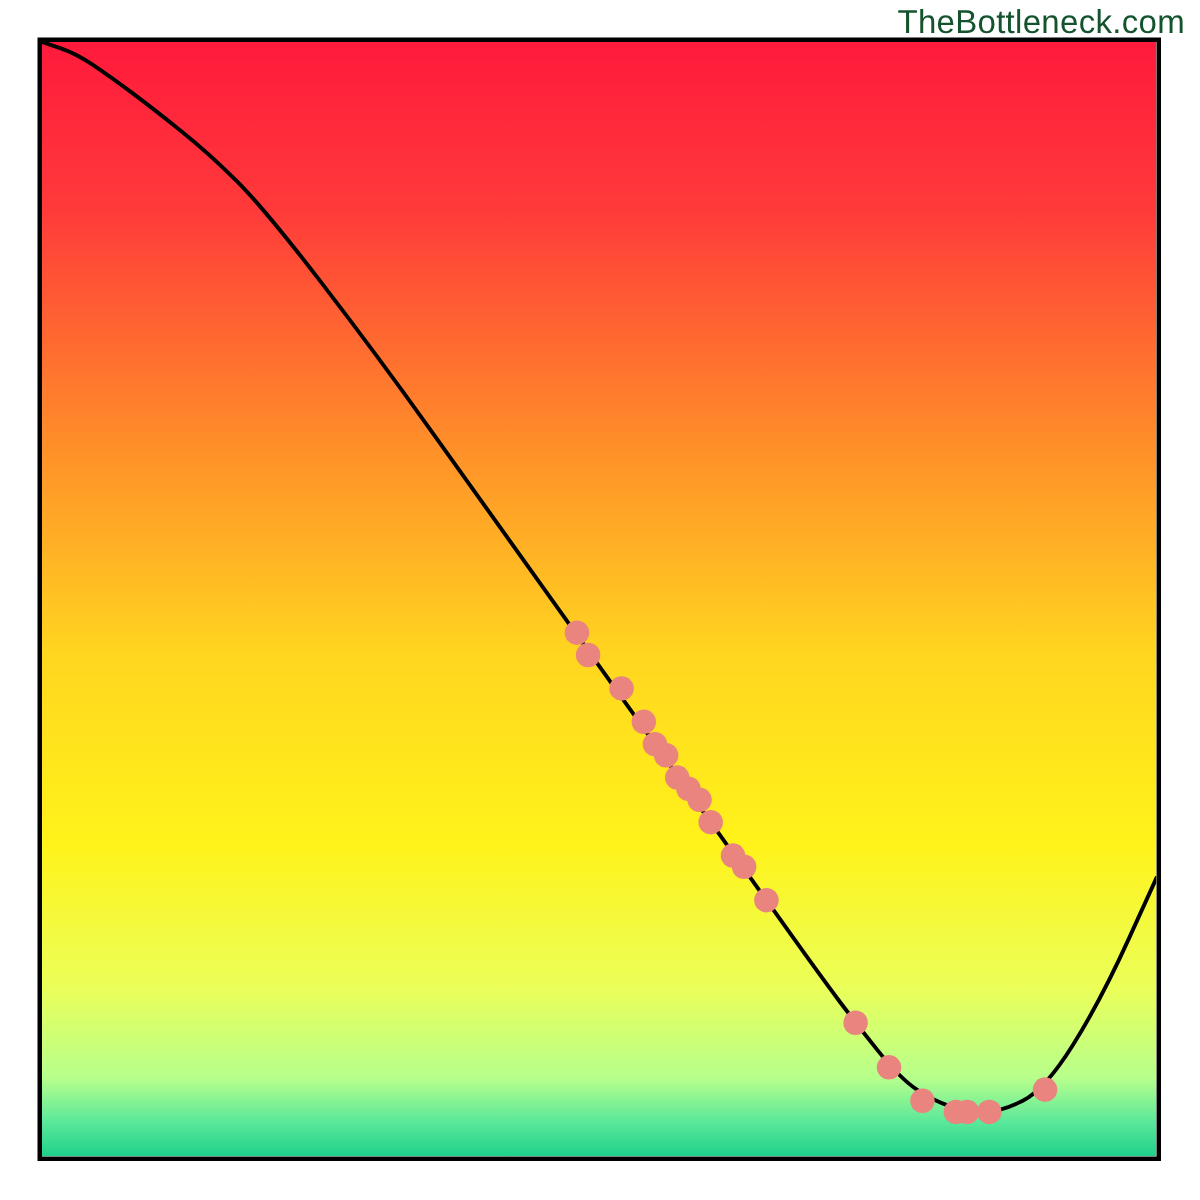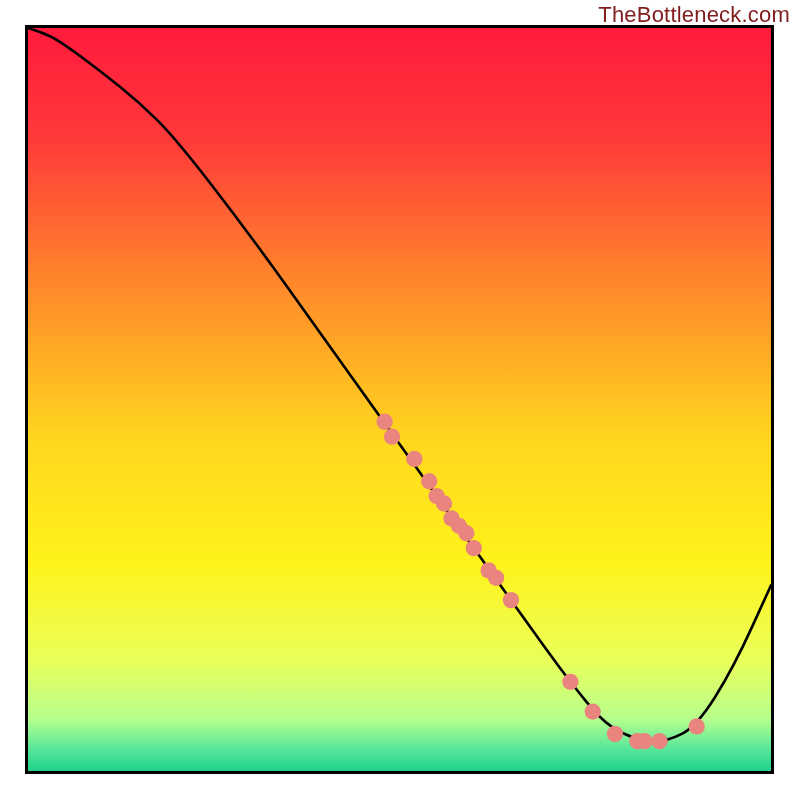--- a/index.html
+++ b/index.html
@@ -33,21 +33,21 @@
   svg.curve {
     position: absolute;
     inset: 0;
     width: 100%;
     height: 100%;
   }
   .attribution {
     position: absolute;
     top: 2px;
     right: 10px;
-    color: #7f1d1d;
+    color: #14532d;
     font-size: 22px;
     font-weight: 400;
     letter-spacing: 0.2px;
   }
 </style>
 </head>
 <body>
 
 <div class="stage">
   <div class="attribution">TheBottleneck.com</div>

